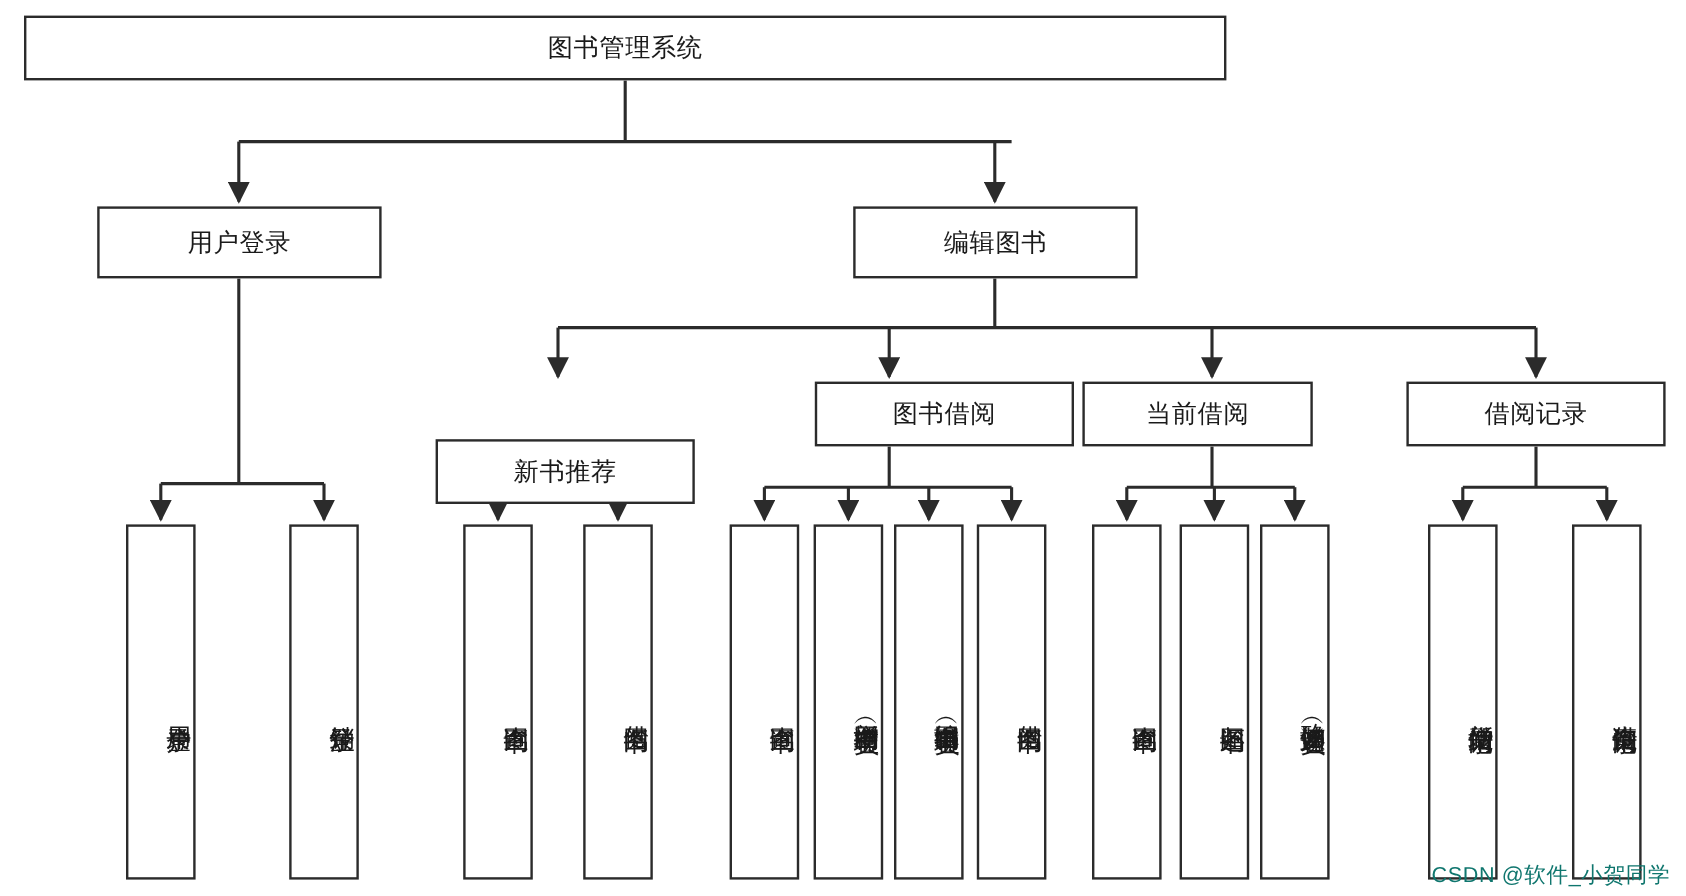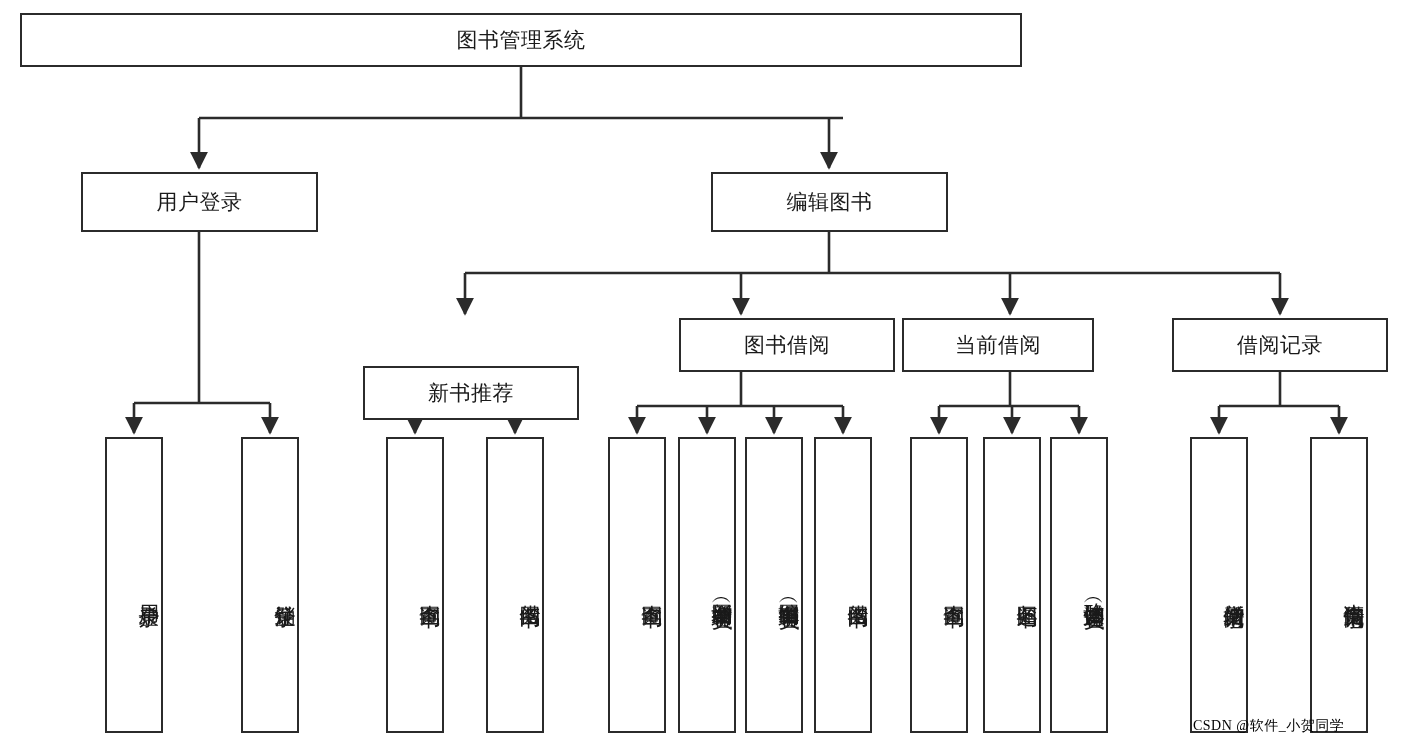--- a/index.html
+++ b/index.html
@@ -52,25 +52,25 @@
     justify-content: center;
     padding-top: 10px;
   }
   .node-v .vtext {
     writing-mode: vertical-rl;
     text-orientation: upright;
     display: block;
   }
   .watermark {
     position: absolute;
-    font-size: 14px;
-    color: #000000;
+    font-size: 18px;
+    color: #0f766e;
     white-space: nowrap;
     letter-spacing: 0.5px;
-    font-family: Liberation Serif, serif;
+    font-family: Liberation Sans, sans-serif;
   }
 </style>
 </head>
 <body>
 
 <div id="canvas">
 
   <svg class="edges" viewBox="0 0 1405 747" xmlns="http://www.w3.org/2000/svg">
     <defs>
       <marker id="arrow" viewBox="0 0 10 10" refX="9" refY="5" markerWidth="7" markerHeight="7" orient="auto-start-reverse">

